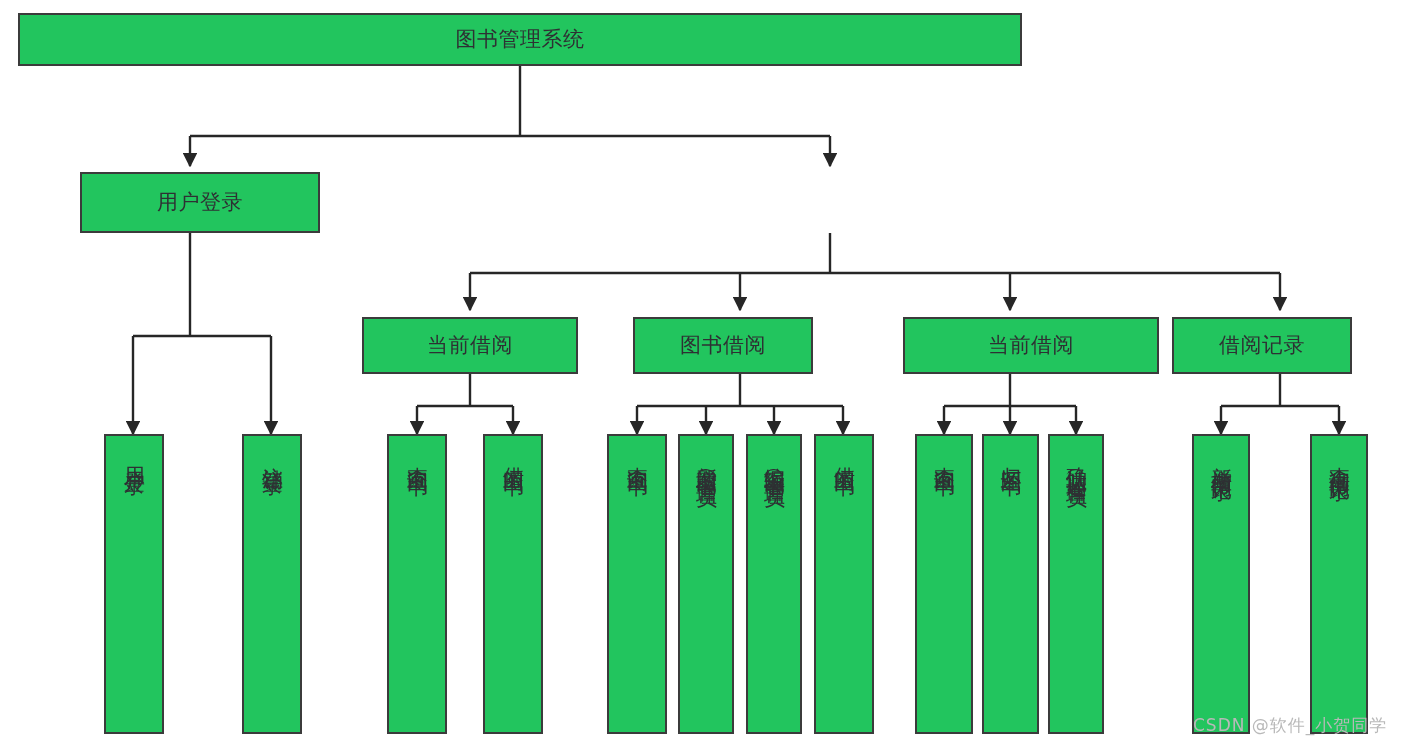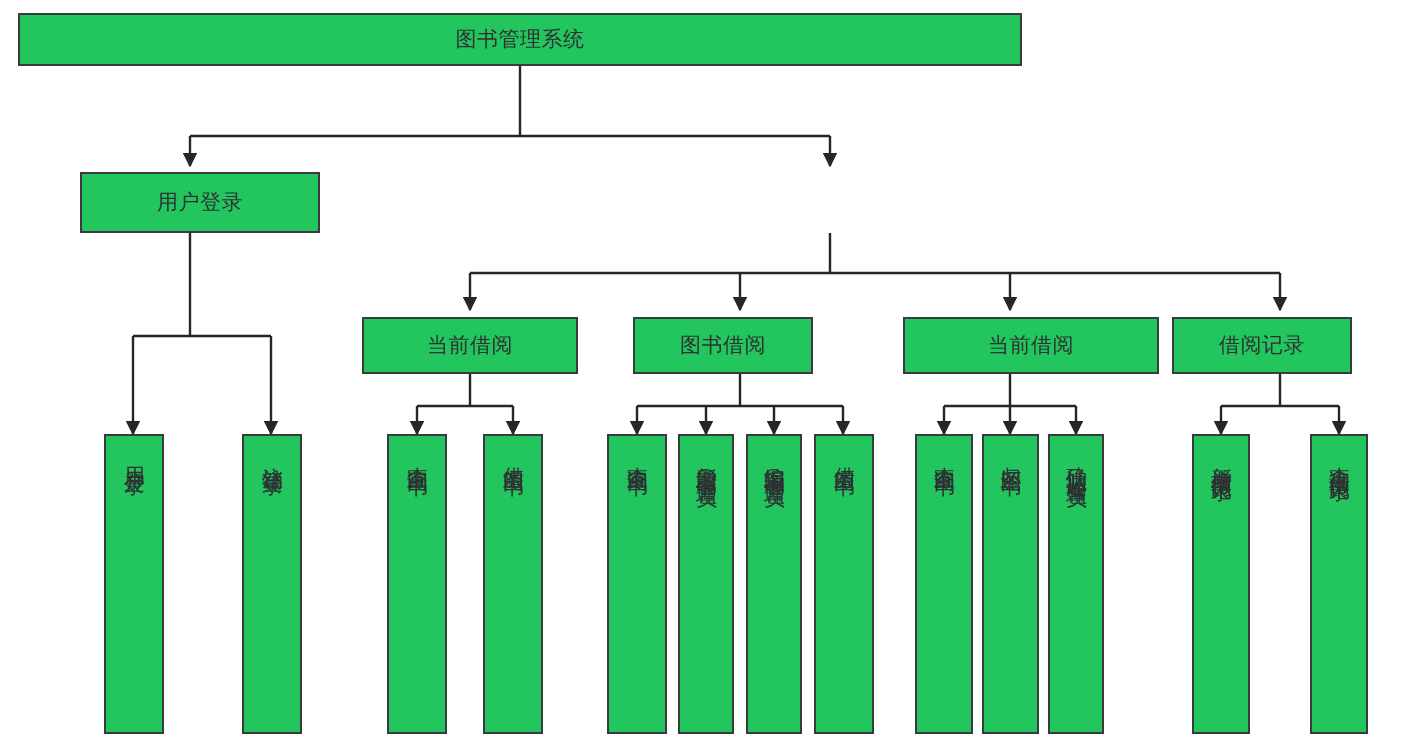--- a/index.html
+++ b/index.html
@@ -176,14 +176,15 @@
     <span class="node-label">确认归还（管理员）</span>
   </div>
 
   <div class="node vertical" style="left:1192px; top:434px; width:58px; height:300px;">
     <span class="node-label">新增借阅记录</span>
   </div>
   <div class="node vertical" style="left:1310px; top:434px; width:58px; height:300px;">
     <span class="node-label">查询借阅记录</span>
   </div>
 
+  <div class="watermark" style="left:1193px; top:714px;">CSDN @软件_小贺同学</div>
 
 </div>
 
 </body></html>

